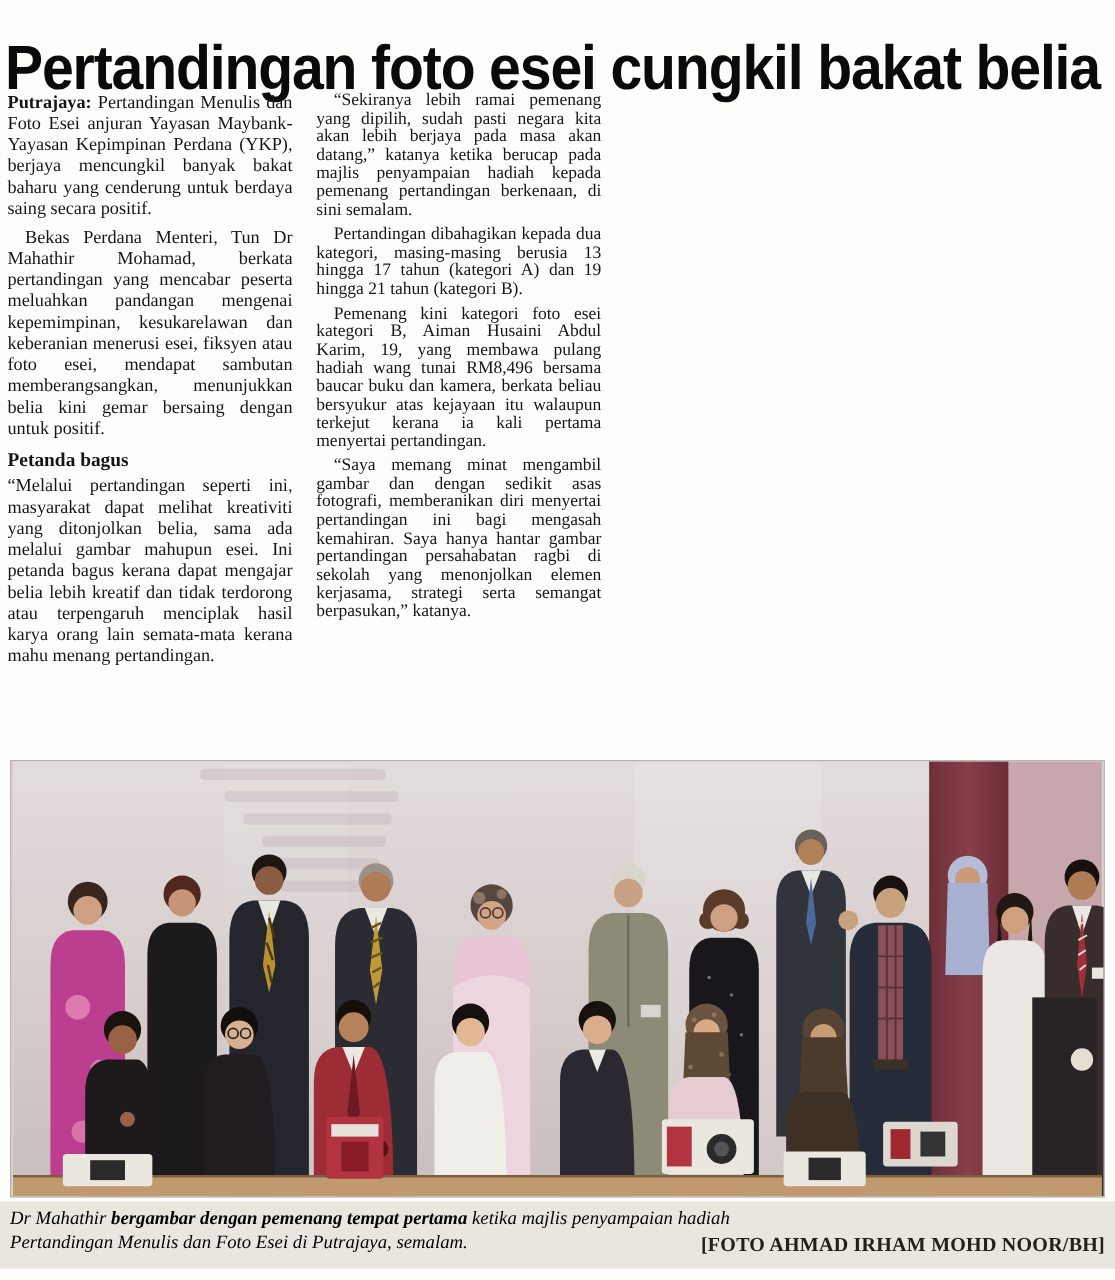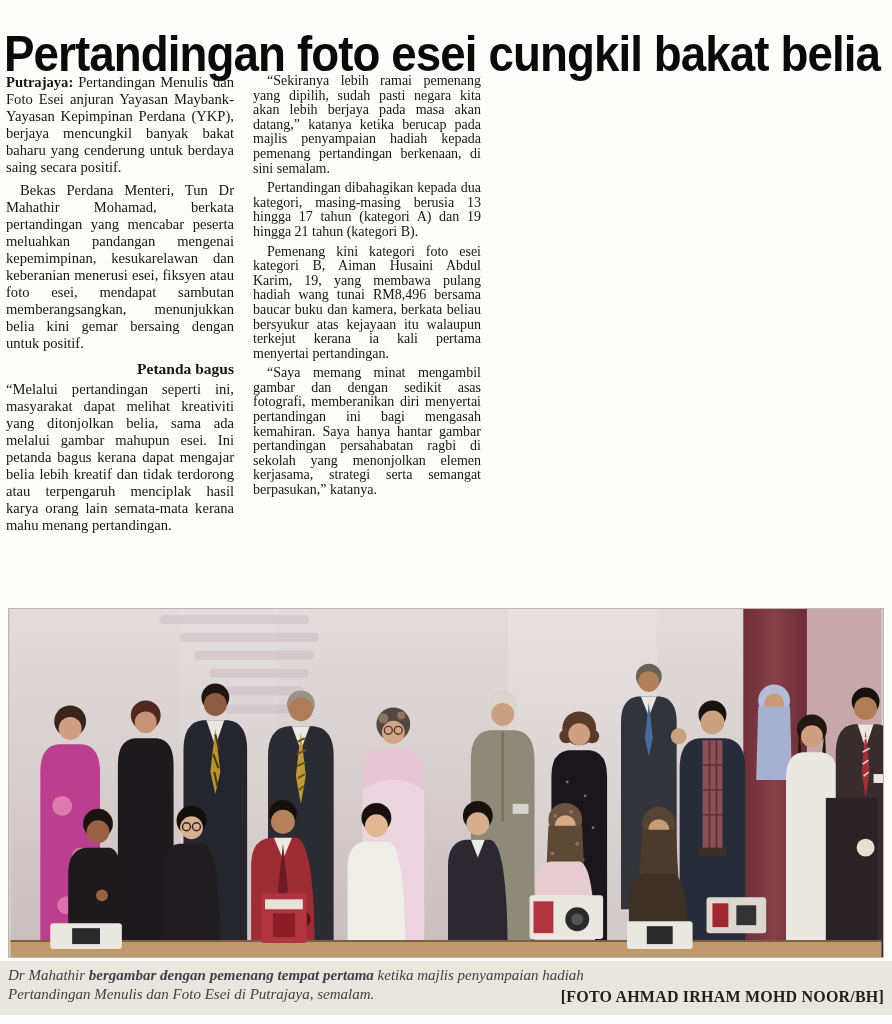--- a/index.html
+++ b/index.html
@@ -19,37 +19,37 @@
     position:absolute;top:74px;left:6px;width:476px;height:532px;
     display:flex;gap:19px;overflow:hidden;
   }
   .col{width:228px;flex:0 0 228px;text-align:justify;}
   .col1 p{font-size:14.6px;line-height:17px;margin:0 0 6px 0;}
   .col2 p{font-size:14px;line-height:14.6px;margin:0 0 5px 0;}
   .para-indent{text-indent:14px;}
   .lead-bold{font-weight:bold;}
   .subhead{
     font-size:15.5px;font-weight:bold;margin:8px 0 3px 0;
-    font-family:"Liberation Serif", serif;text-align:right;
+    font-family:"Liberation Serif", serif;text-align:left;
   }
   
   .photo-wrap{
     position:absolute;top:608px;left:8px;width:876px;height:350px;
     margin:0;border:1px solid #b9b4ae;box-sizing:border-box;
     background:#d8d2d2;overflow:hidden;
   }
   .photo-wrap svg{display:block;}
   
   .caption-band{
     position:absolute;top:961px;left:0;width:892px;height:54px;
     background:#e9e6e0;box-sizing:border-box;padding:5px 10px 4px 8px;
   }
   .caption{
     margin:0;font-style:italic;font-size:15px;line-height:19px;
-    color:#404040;max-width:660px;
+    color:#000000;max-width:660px;
   }
   .caption strong{font-weight:bold;}
   .credit{
     position:absolute;right:8px;bottom:9px;
     font-size:16px;font-style:normal;font-weight:600;
     letter-spacing:0.2px;color:#23201b;
     font-family:"Liberation Serif", serif;
   }
 </style>
 </head>

